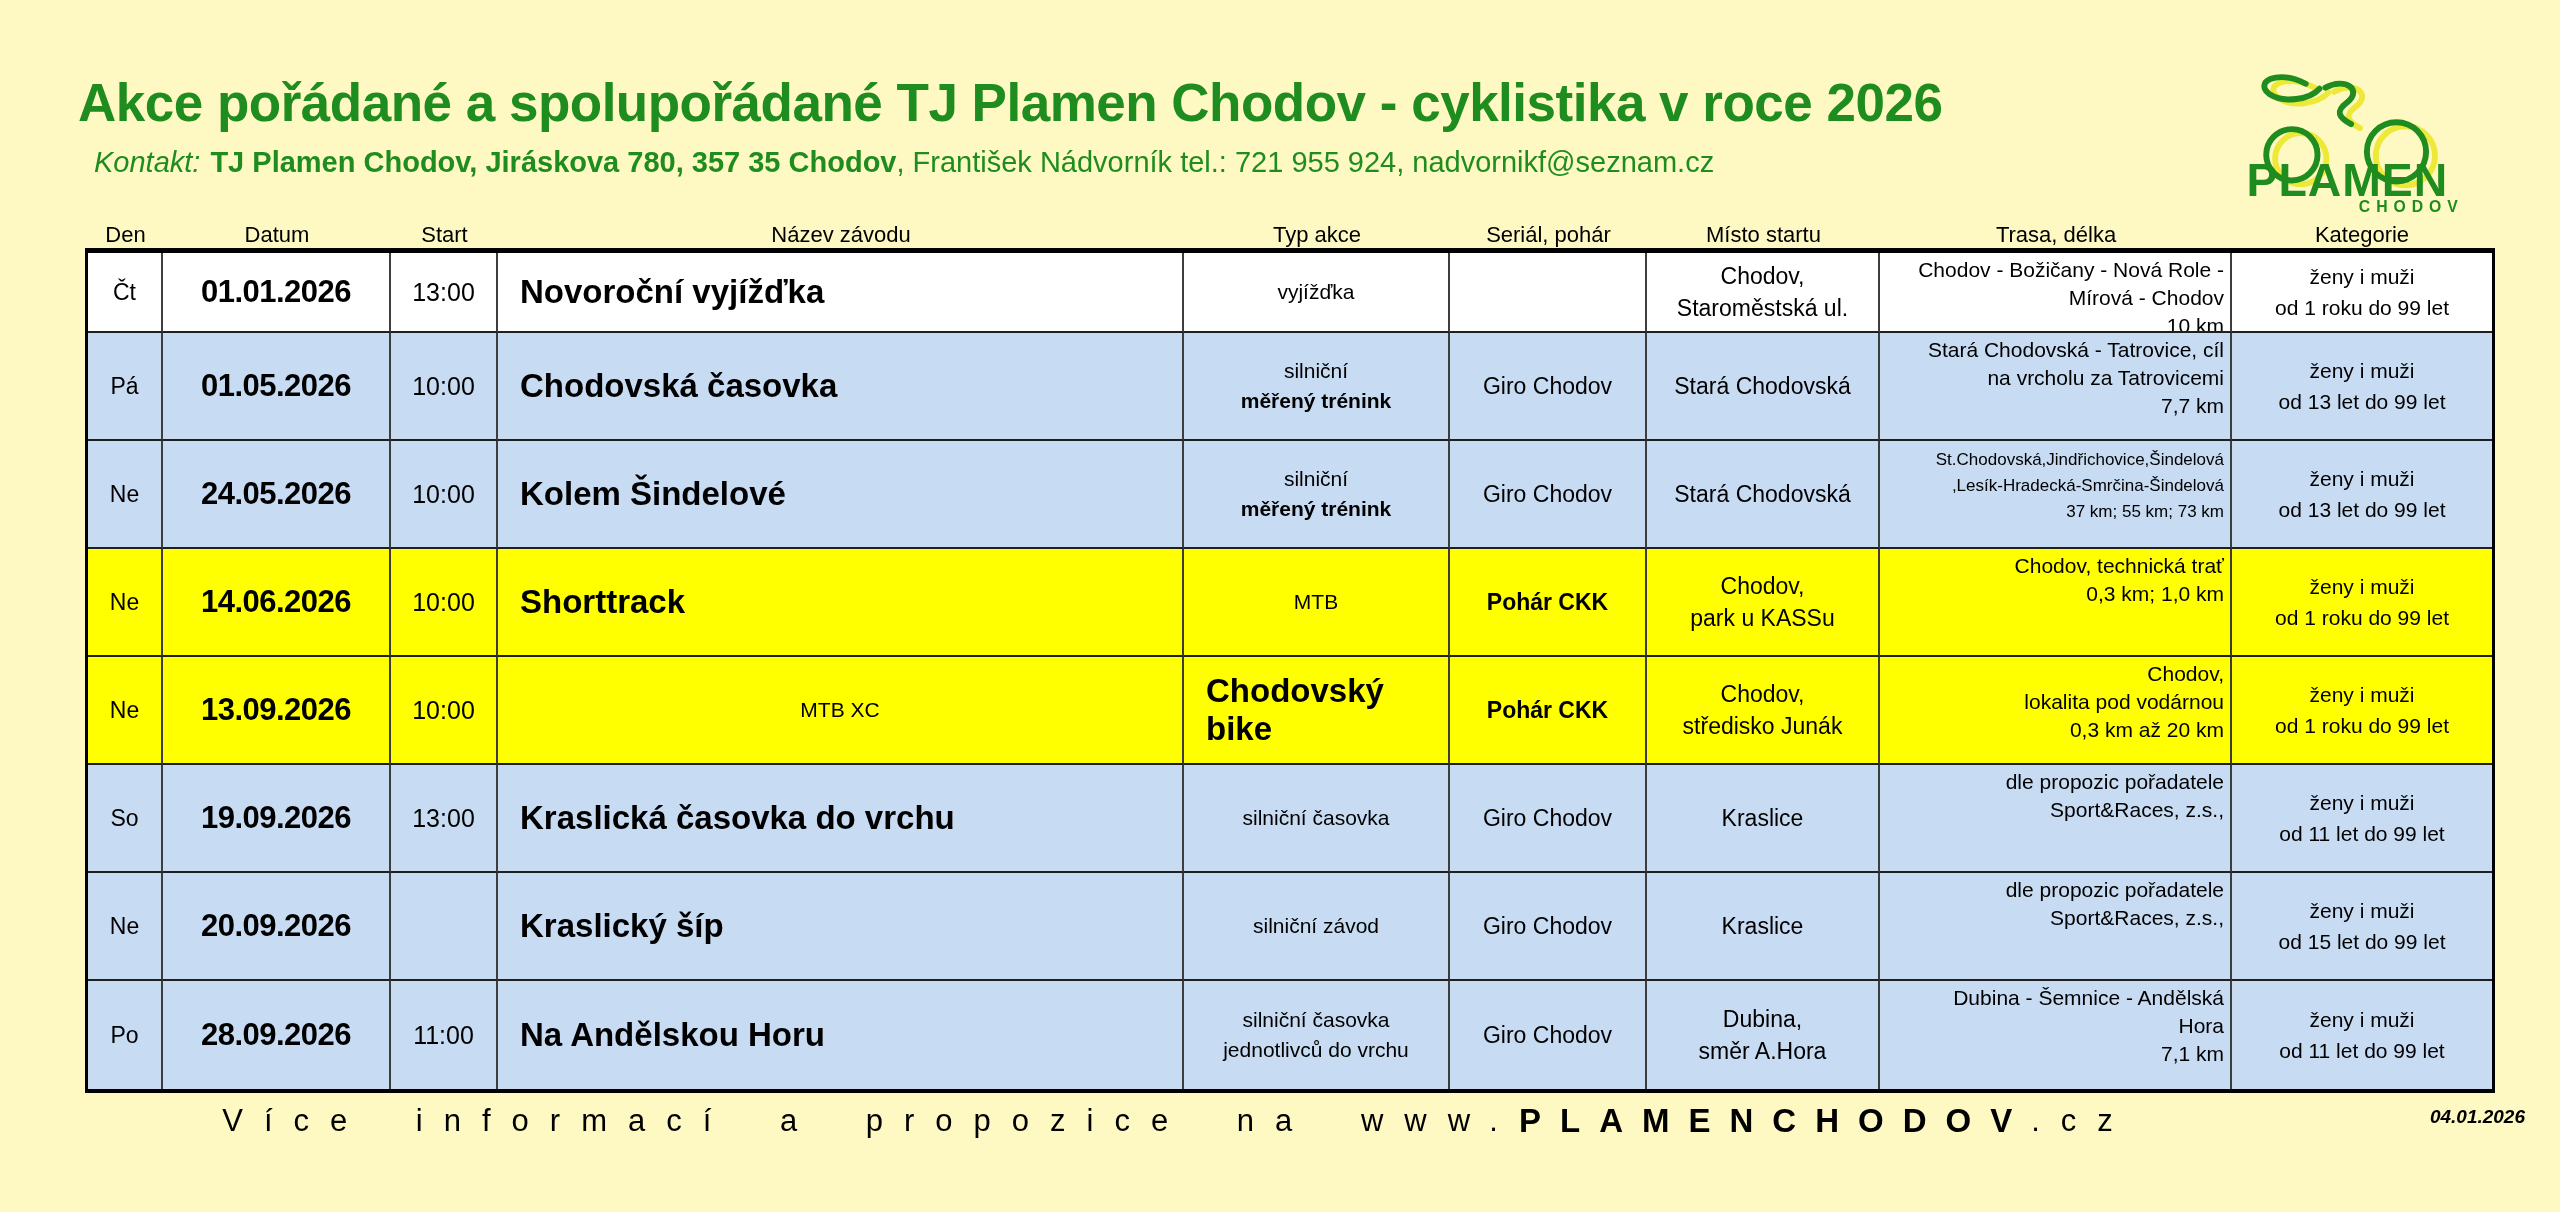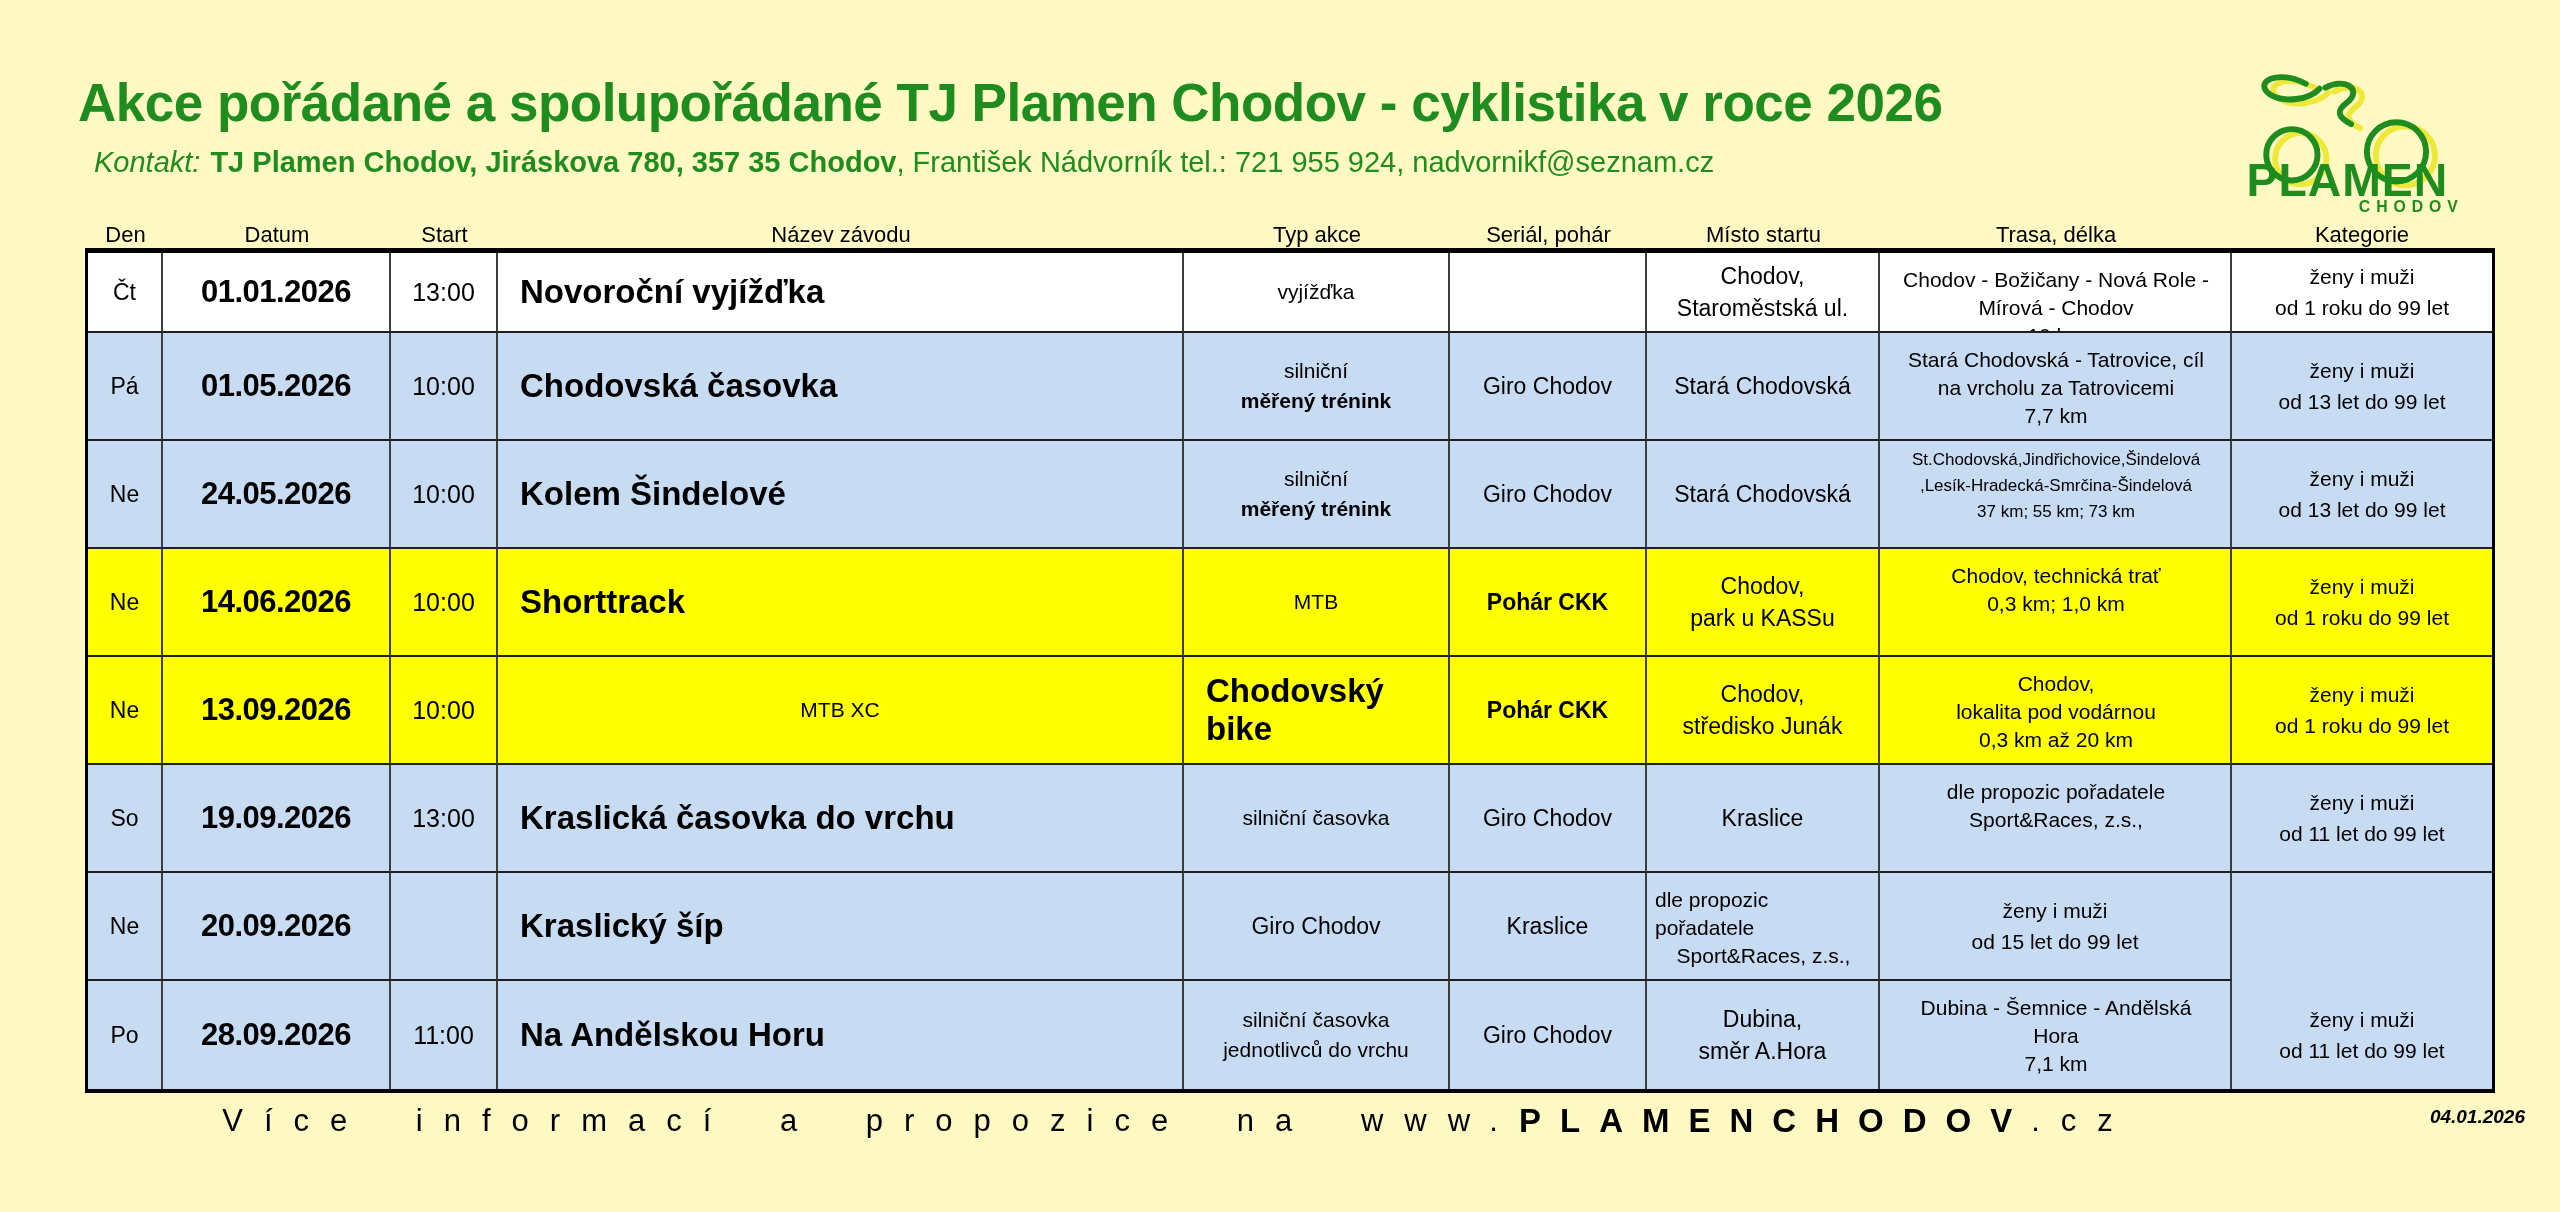--- a/index.html
+++ b/index.html
@@ -37,22 +37,22 @@
         overflow:hidden;text-align:center;}
   .row:last-child .cell{border-bottom:none;}
   .cell:nth-child(9){border-right:none;}
   .cell.den{font-size:23px;}
   .cell.datum{font-size:31px;font-weight:bold;letter-spacing:-0.5px;}
   .cell.start{font-size:25px;}
   .cell.nazev{font-size:33px;font-weight:bold;align-items:flex-start;padding-left:22px;text-align:left;}
   .cell.typ{font-size:21px;line-height:30px;}
   .cell.serial{font-size:23px;}
   .cell.misto{font-size:23px;line-height:32px;}
-  .cell.trasa{font-size:21px;line-height:28px;justify-content:flex-start;align-items:center;
-              text-align:left;padding:13px 6px 0 8px;}
+  .cell.trasa{font-size:21px;line-height:28px;justify-content:flex-start;align-items:flex-end;
+              text-align:left;padding:3px 6px 0 8px;}
   .cell.trasa.small{font-size:17px;line-height:26px;padding-top:6px;}
   .cell.kategorie{font-size:21px;line-height:31px;}
   .b{font-weight:bold;}
 
   
   .footer{position:absolute;left:88px;top:1098px;width:2180px;height:46px;
           display:flex;justify-content:center;align-items:center;white-space:nowrap;}
   .f-reg{font-size:31px;letter-spacing:21px;word-spacing:18px;}
   .f-bold{font-size:33px;font-weight:bold;letter-spacing:19px;}
   .datestamp{position:absolute;right:35px;top:1106px;font-size:19px;font-weight:bold;font-style:italic;}
@@ -243,20 +243,23 @@
         <div class="cell kategorie">
           <div>ženy i muži</div>
           <div>od 11 let do 99 let</div>
         </div>
       </div>
       <div class="row bg-blue">
         <div class="cell den">Ne</div>
         <div class="cell datum">20.09.2026</div>
         <div class="cell start"></div>
         <div class="cell nazev">Kraslický šíp</div>
+        <div class="cell typ">
+          <div>silniční závod</div>
+        </div>
         <div class="cell serial">
           <div>Giro Chodov</div>
         </div>
         <div class="cell misto">
           <div>Kraslice</div>
         </div>
         <div class="cell trasa">
           <div>dle propozic pořadatele</div>
           <div>Sport&amp;Races, z.s.,</div>
         </div>

